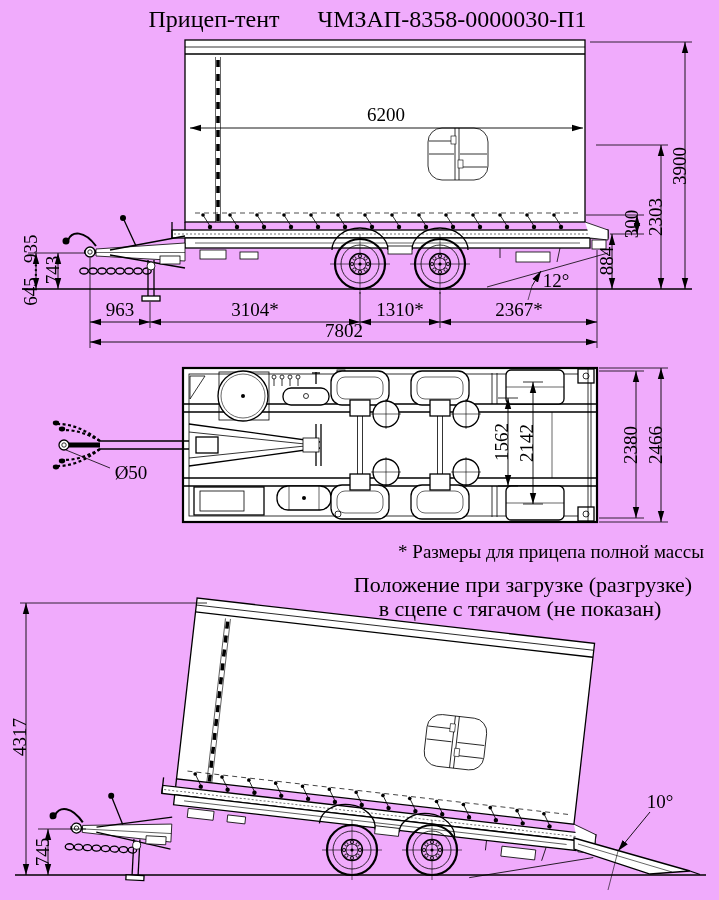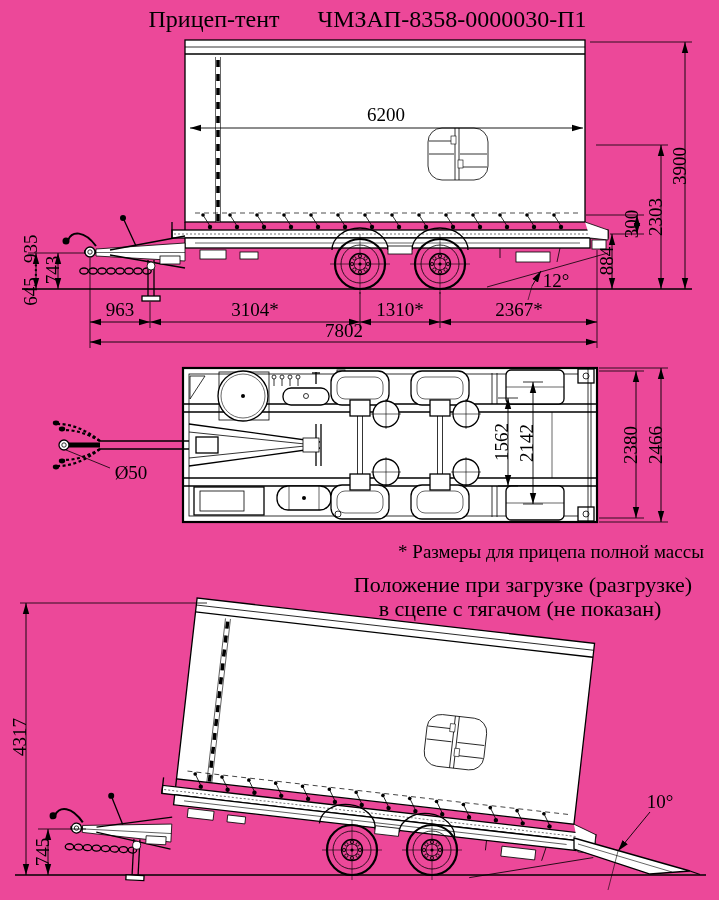--- a/index.html
+++ b/index.html
@@ -1,16 +1,16 @@
 <!DOCTYPE html>
 <html><head>
 <meta charset="utf-8">
 <style>
   html,body{margin:0;padding:0;background:#fff;}
-  .sheet{position:relative;width:719px;height:900px;background:#ec4899;overflow:hidden;
+  .sheet{position:relative;width:719px;height:900px;background:#f0abfc;overflow:hidden;
          font-family:"Liberation Serif", serif;}
   svg{display:block;}
   svg *{vector-effect:none;}
   .s1{stroke:#000;stroke-width:2.2;fill:none;}
   .s2{stroke:#000;stroke-width:1.3;fill:none;}
   .s3{stroke:#000;stroke-width:0.8;fill:none;}
   .s4{stroke:#000;stroke-width:0.6;fill:none;}
   .dim{stroke:#000;stroke-width:0.9;fill:none;}
   .fillw{fill:#fff;}
   .fillb{fill:#000;stroke:none;}

